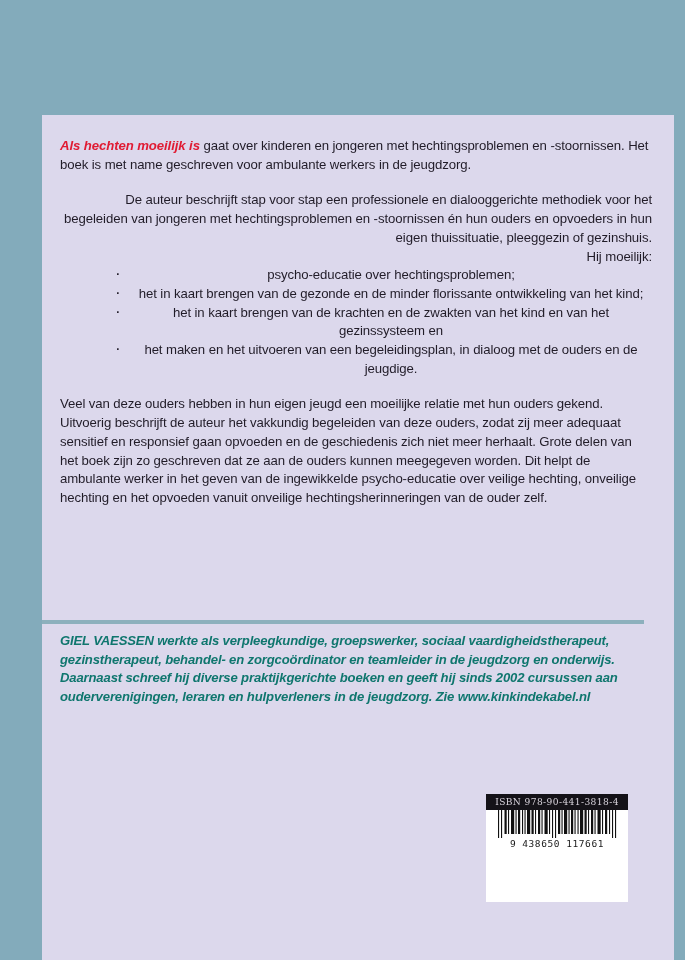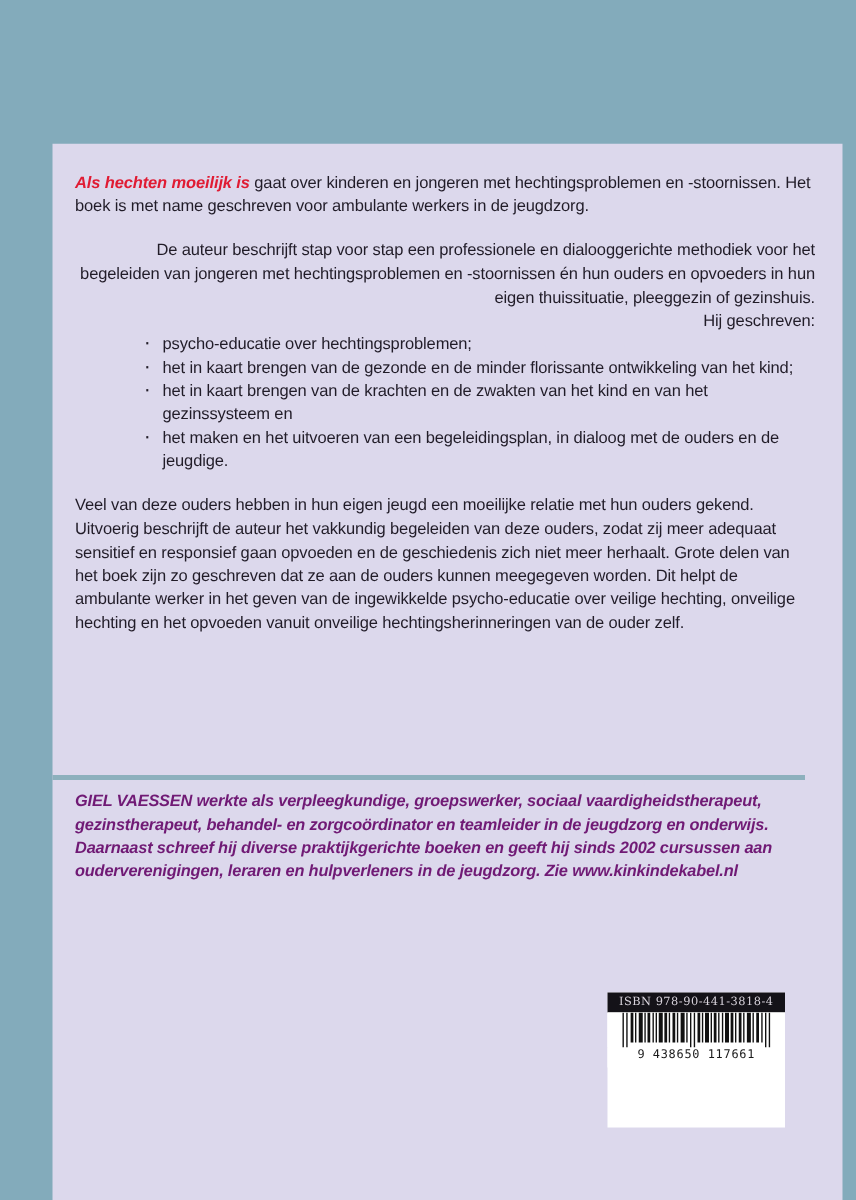--- a/index.html
+++ b/index.html
@@ -65,20 +65,21 @@
     margin: 0 0 17px 0;
     padding: 0;
   }
   ul.bullets li {
     position: relative;
     font-size: 13.2px;
     line-height: 18.7px;
     color: #211c28;
     padding-left: 70px;
     letter-spacing: -0.1px;
+    text-align: center;
   }
   ul.bullets li::before {
     content: "\00B7";
     position: absolute;
     left: 55px;
     top: -1px;
     font-size: 17px;
     line-height: 18.7px;
     color: #211c28;
   }
@@ -101,21 +102,21 @@
     width: 602px;
     box-sizing: border-box;
     padding: 0 22px 0 18px;
   }
   .bio p {
     margin: 0;
     font-size: 13.1px;
     line-height: 18.6px;
     font-style: italic;
     font-weight: bold;
-    color: #701a75;
+    color: #0f766e;
     letter-spacing: -0.15px;
   }
   .bio .authorname {
     font-style: italic;
     font-weight: bold;
   }
 
   
   .barcode-block {
     position: absolute;
@@ -195,21 +196,21 @@
 <div class="page">
 
   <div class="panel">
 
     <div class="blurb">
 
       <p class="para"><span class="booktitle">Als hechten moeilijk is</span><span> gaat over kinderen en jongeren met hechtingsproble­men en -stoornissen. Het boek is met name geschreven voor ambulante werkers in de jeugdzorg.</span></p>
 
       <p class="para tight">De auteur beschrijft stap voor stap een professionele en dialooggerichte methodiek voor het begeleiden van jongeren met hechtingsproblemen en -stoornissen én hun ouders en opvoeders in hun eigen thuissituatie, pleeggezin of gezinshuis.</p>
 
-      <p class="para tight">Hij geschreven:</p>
+      <p class="para tight">Hij moeilijk:</p>
 
       <ul class="bullets">
         <li>psycho-educatie over hechtingsproblemen;</li>
         <li>het in kaart brengen van de gezonde en de minder florissante ontwikkeling van het kind;</li>
         <li>het in kaart brengen van de krachten en de zwakten van het kind en van het gezinssysteem en</li>
         <li>het maken en het uitvoeren van een begeleidingsplan, in dialoog met de ouders en de jeugdige.</li>
       </ul>
 
       <p class="para">Veel van deze ouders hebben in hun eigen jeugd een moeilijke relatie met hun ouders gekend. Uitvoerig beschrijft de auteur het vakkundig begeleiden van deze ouders, zodat zij meer adequaat sensitief en responsief gaan opvoeden en de geschiedenis zich niet meer herhaalt. Grote delen van het boek zijn zo geschreven dat ze aan de ouders kunnen meegegeven worden. Dit helpt de ambulante werker in het geven van de ingewikkelde psycho-educatie over veilige hechting, onveilige hechting en het opvoeden vanuit onveilige hechtingsherinneringen van de ouder zelf.</p>
 

